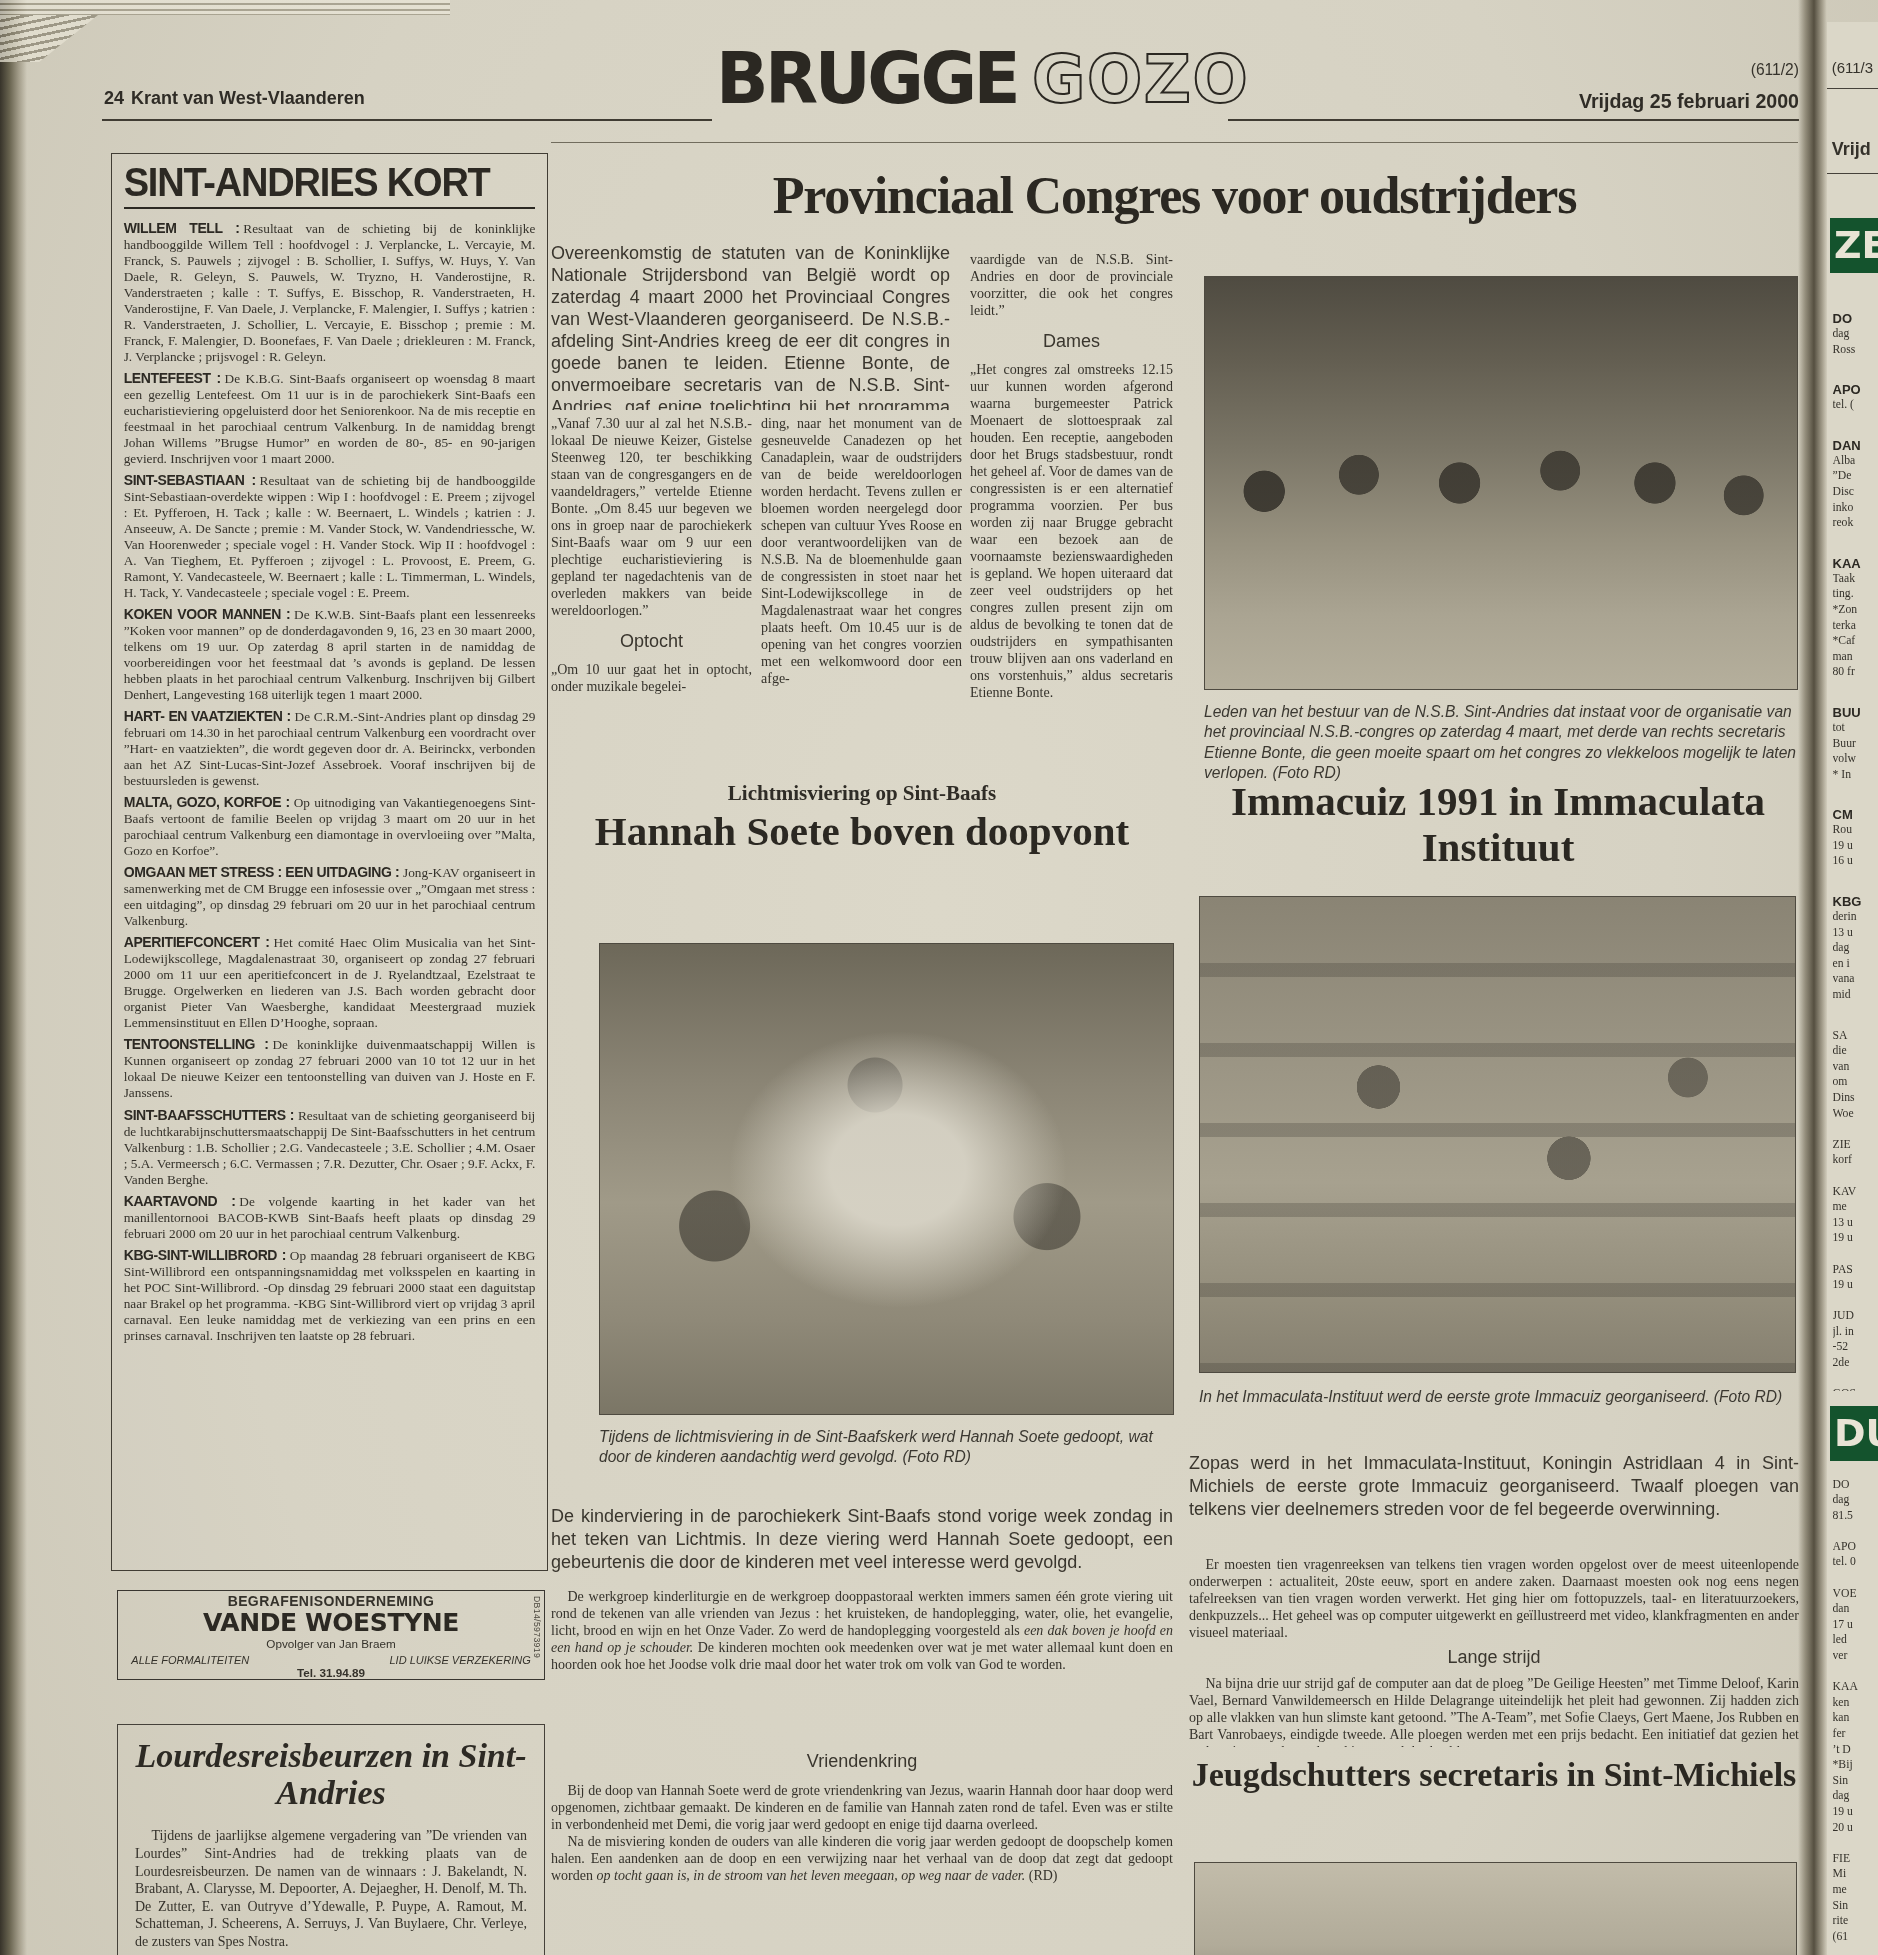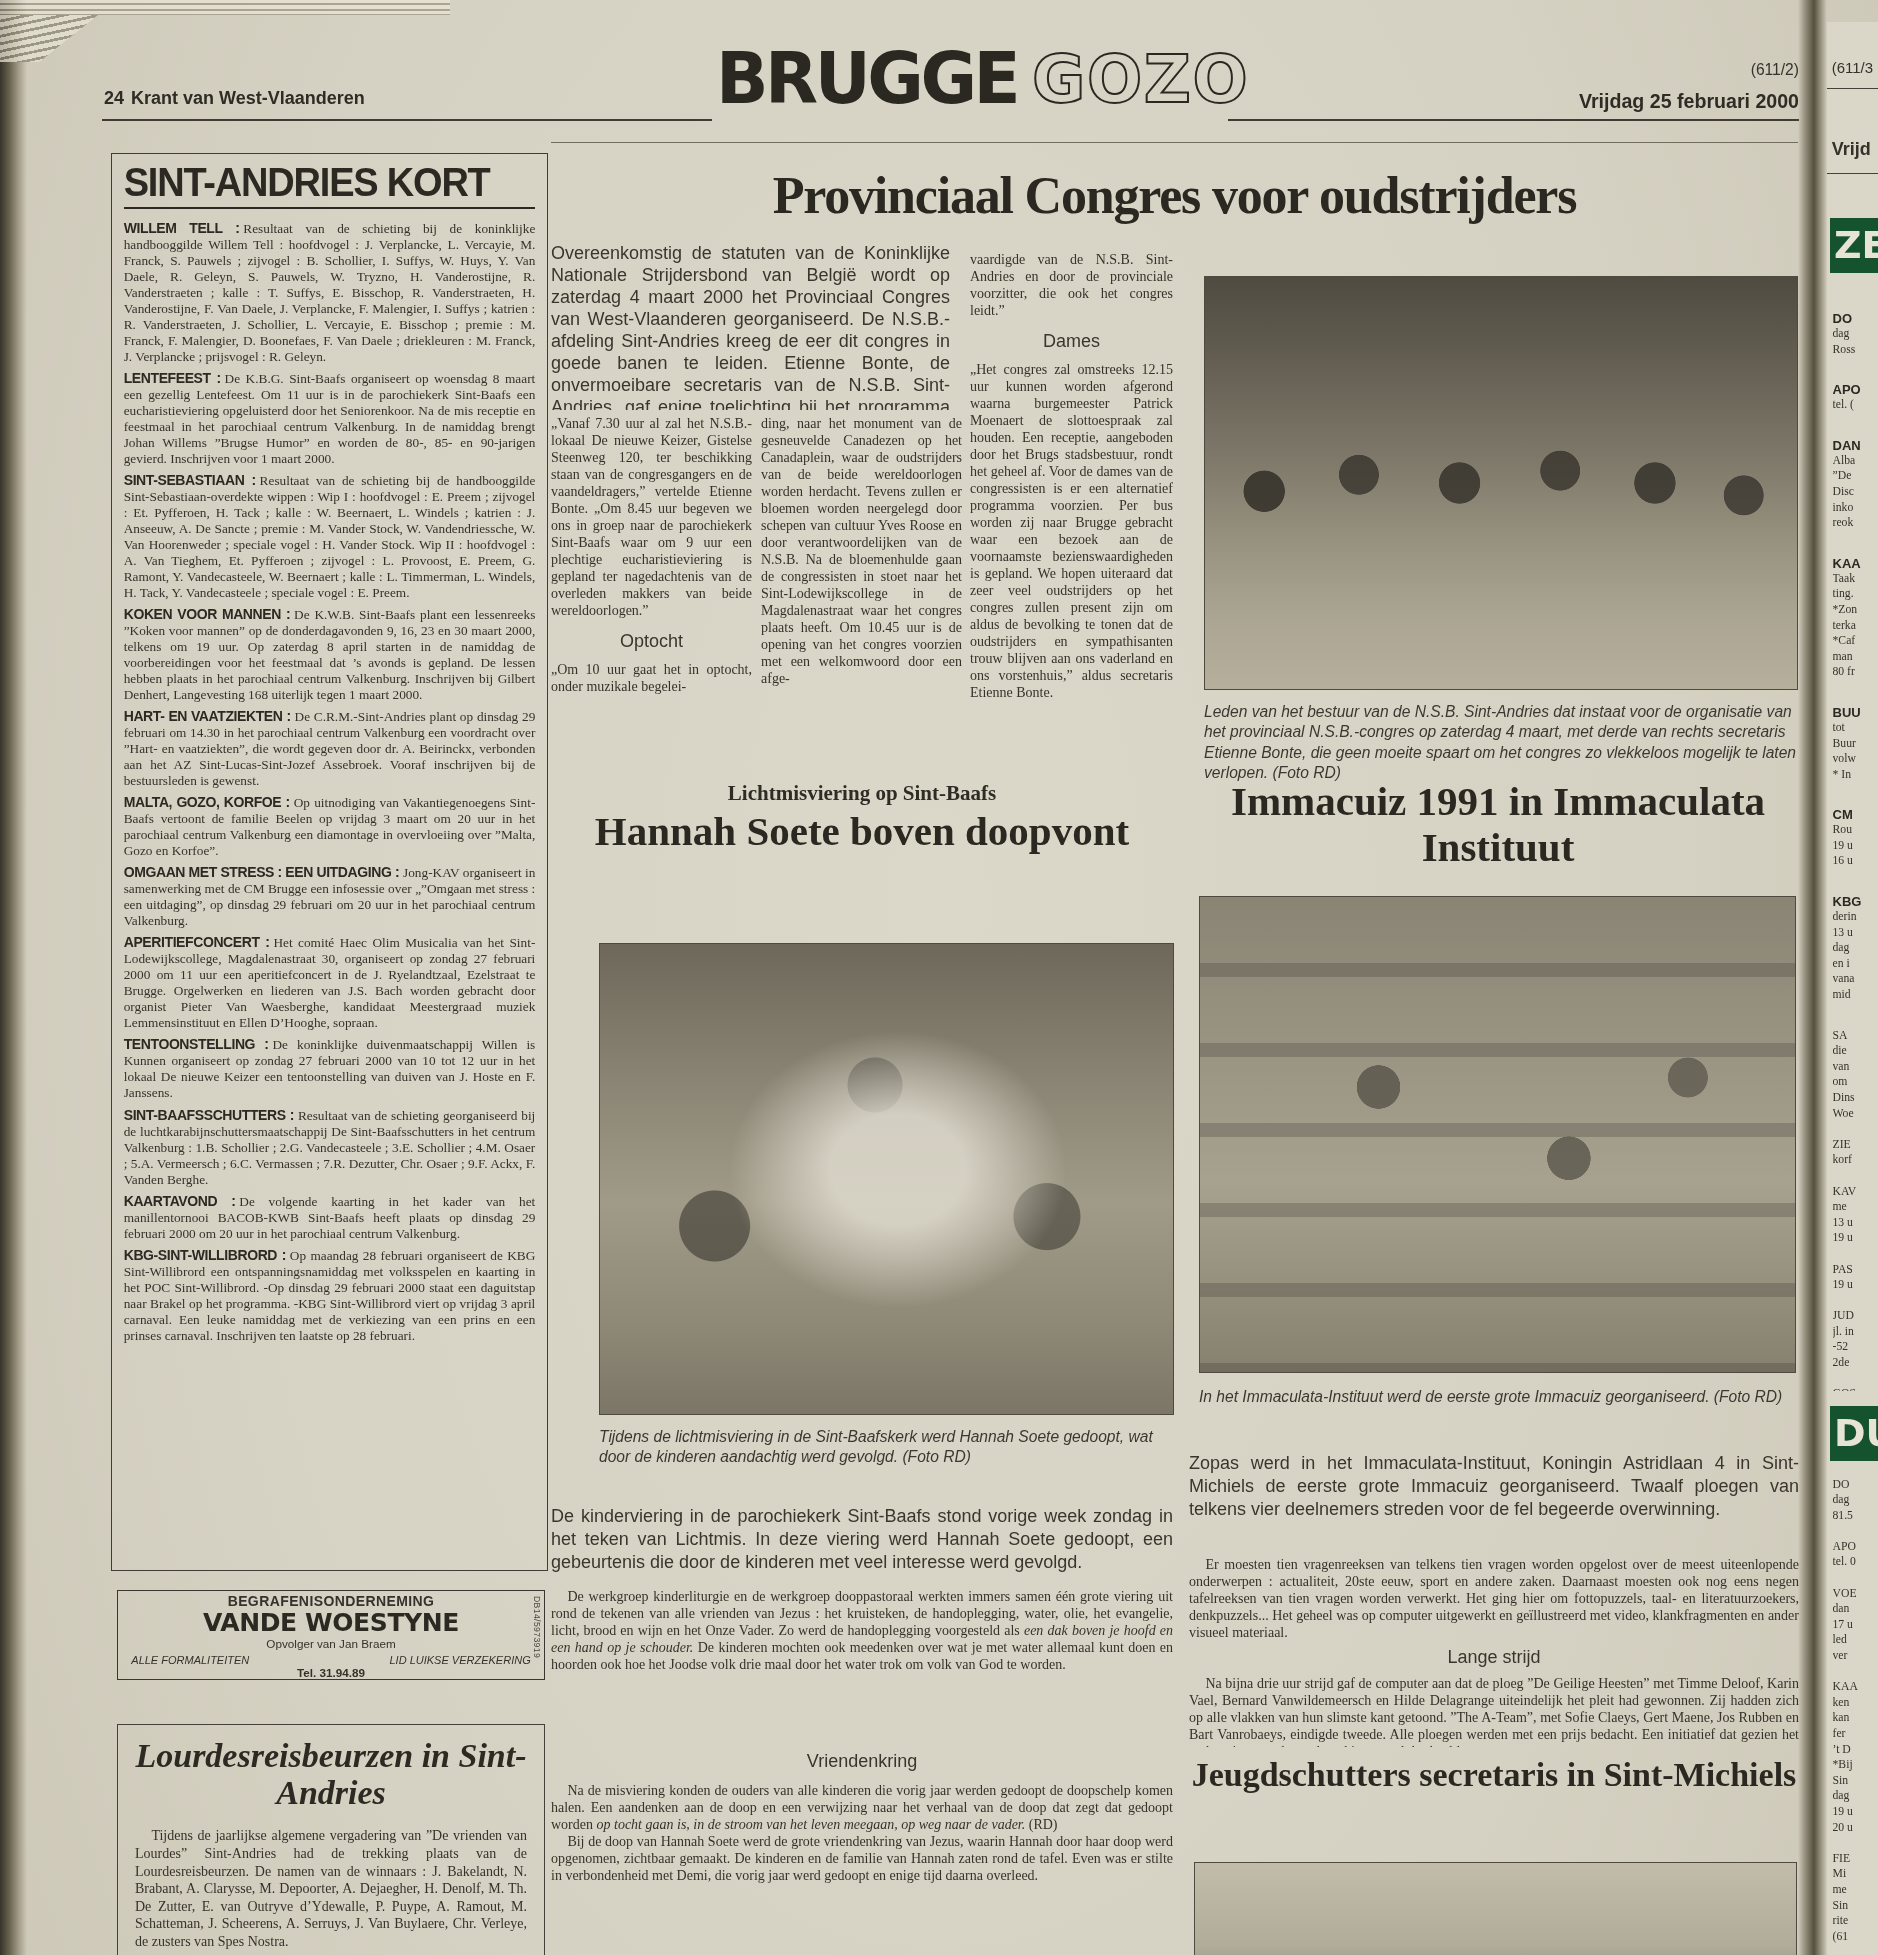--- a/index.html
+++ b/index.html
@@ -190,22 +190,22 @@
   <div id="ha-kicker">Lichtmisviering op Sint-Baafs</div>
   <h2 id="ha-headline">Hannah Soete boven doopvont</h2>
   <div id="ha-photo" class="photo"></div>
   <div id="ha-caption" class="caption">Tijdens de lichtmisviering in de Sint-Baafskerk werd Hannah Soete gedoopt, wat door de kinderen aandachtig werd gevolgd. (Foto RD)</div>
   <div id="ha-intro">De kinderviering in de parochiekerk Sint-Baafs stond vorige week zondag in het teken van Lichtmis. In deze viering werd Hannah Soete gedoopt, een gebeurtenis die door de kinderen met veel interesse werd gevolgd.</div>
   <div id="ha-p1" class="serifbody">
     <p><span>De werkgroep kinderliturgie en de werkgroep dooppastoraal werkten immers samen één grote viering uit rond de tekenen van alle vrienden van Jezus : het kruisteken, de handoplegging, water, olie, het evangelie, licht, brood en wijn en het Onze Vader. Zo werd de handoplegging voorgesteld als </span><i>een dak boven je hoofd en een hand op je schouder.</i><span> De kinderen mochten ook meedenken over wat je met water allemaal kunt doen en hoorden ook hoe het Joodse volk drie maal door het water trok om volk van God te worden.</span></p>
   </div>
   <div id="ha-subhead">Vriendenkring</div>
   <div id="ha-body2" class="serifbody">
+    <p>Bij de doop van Hannah Soete werd de grote vriendenkring van Jezus, waarin Hannah door haar doop werd opgenomen, zichtbaar gemaakt. De kinderen en de familie van Hannah zaten rond de tafel. Even was er stilte in verbondenheid met Demi, die vorig jaar werd gedoopt en enige tijd daarna overleed.</p>
     <p><span>Na de misviering konden de ouders van alle kinderen die vorig jaar werden gedoopt de doopschelp komen halen. Een aandenken aan de doop en een verwijzing naar het verhaal van de doop dat zegt dat gedoopt worden </span><i>op tocht gaan is, in de stroom van het leven meegaan, op weg naar de vader.</i><span> (RD)</span></p>
-    <p>Bij de doop van Hannah Soete werd de grote vriendenkring van Jezus, waarin Hannah door haar doop werd opgenomen, zichtbaar gemaakt. De kinderen en de familie van Hannah zaten rond de tafel. Even was er stilte in verbondenheid met Demi, die vorig jaar werd gedoopt en enige tijd daarna overleed.</p>
   </div>
 
   <h2 id="im-headline">Immacuiz 1991 in Immaculata Instituut</h2>
   <div id="im-photo" class="photo"></div>
   <div id="im-caption" class="caption">In het Immaculata-Instituut werd de eerste grote Immacuiz georganiseerd. (Foto RD)</div>
   <div id="im-intro">Zopas werd in het Immaculata-Instituut, Koningin Astridlaan 4 in Sint-Michiels de eerste grote Immacuiz georganiseerd. Twaalf ploegen van telkens vier deelnemers streden voor de fel begeerde overwinning.</div>
   <div id="im-p1" class="serifbody">
       <p>Er moesten tien vragenreeksen van telkens tien vragen worden opgelost over de meest uiteenlopende onderwerpen : actualiteit, 20ste eeuw, sport en andere zaken. Daarnaast moesten ook nog eens negen tafelreeksen van tien vragen worden verwerkt. Het ging hier om fottopuzzels, taal- en literatuurzoekers, denkpuzzels... Het geheel was op computer uitgewerkt en geïllustreerd met video, klankfragmenten en ander visueel materiaal.</p>
     </div>
   <div id="im-subhead">Lange strijd</div>

